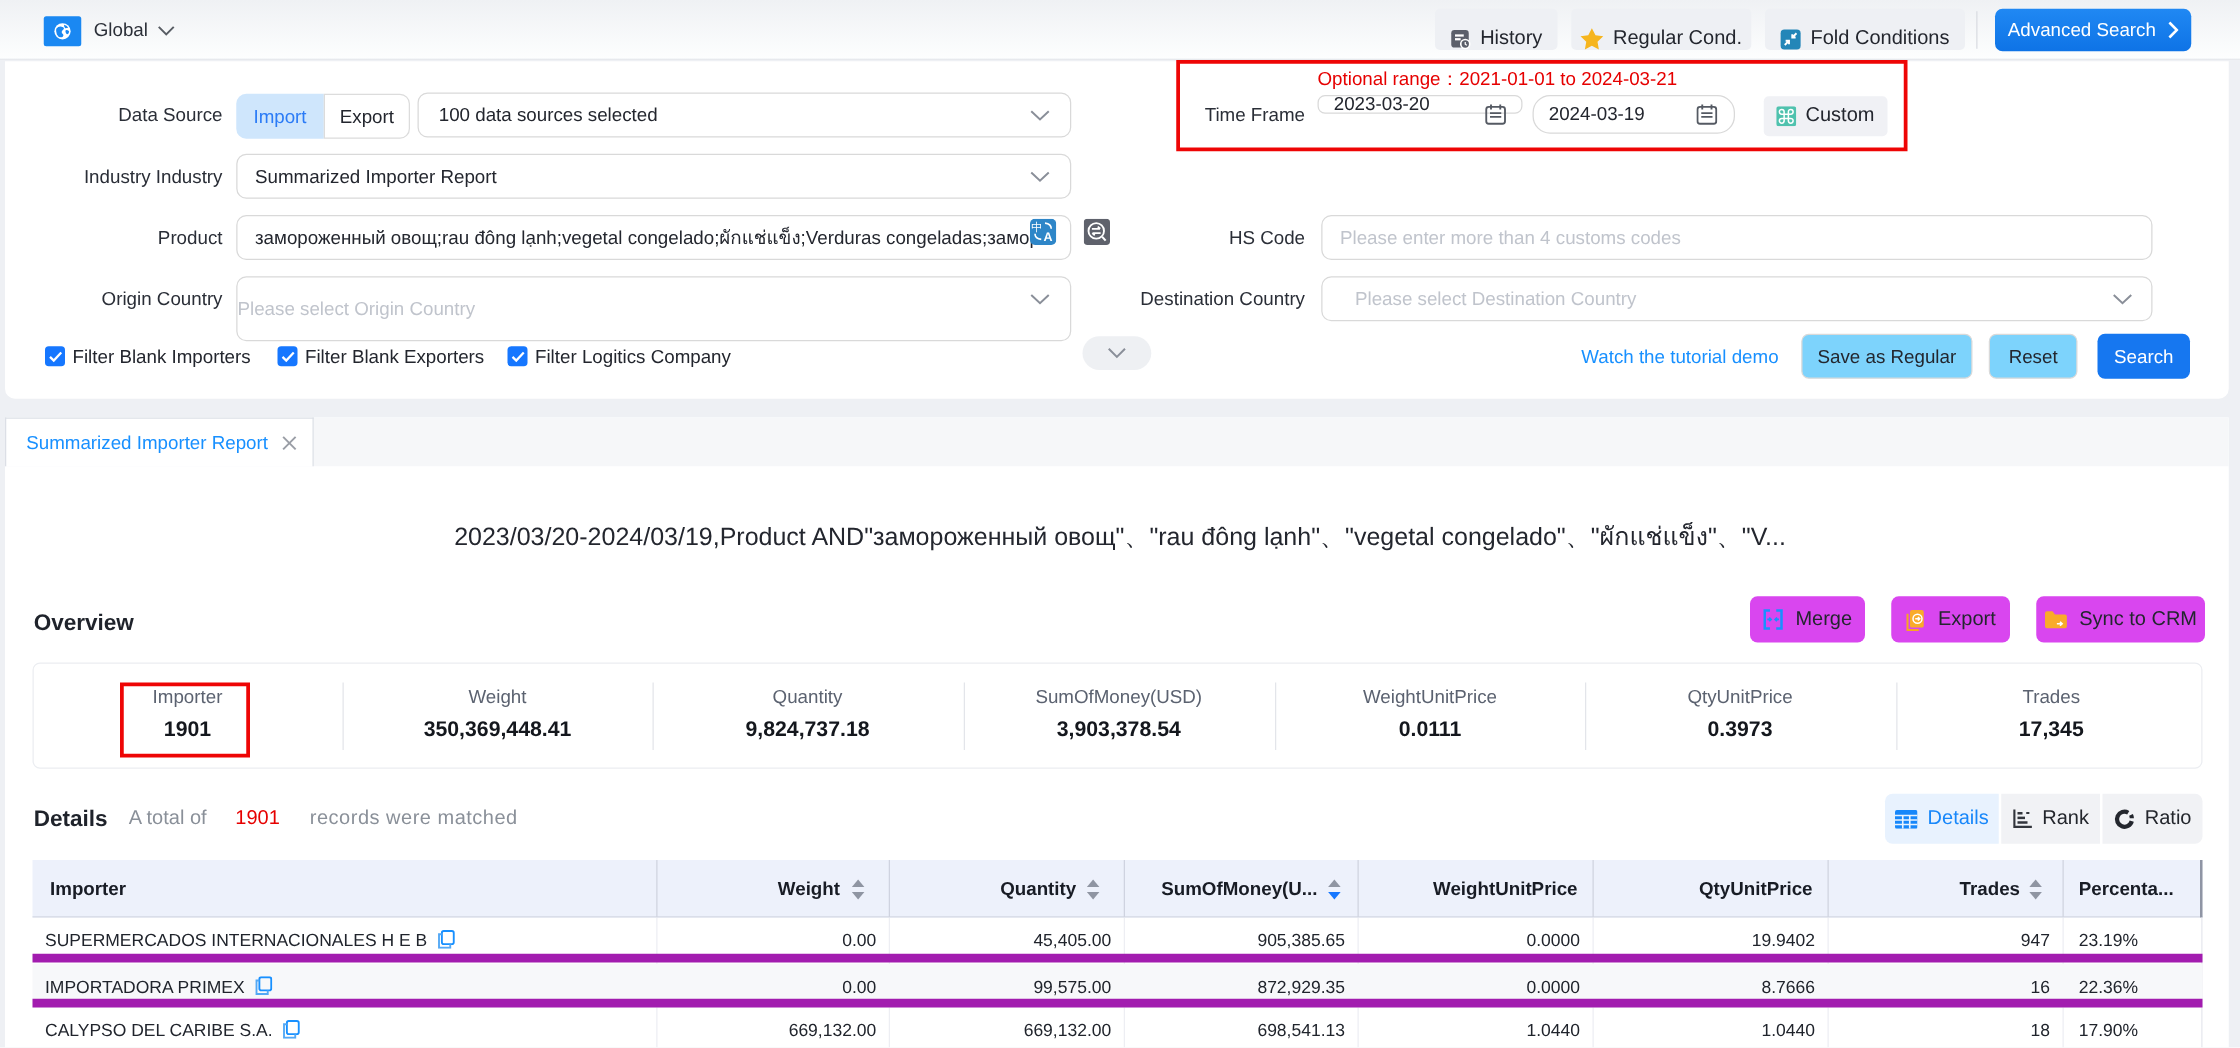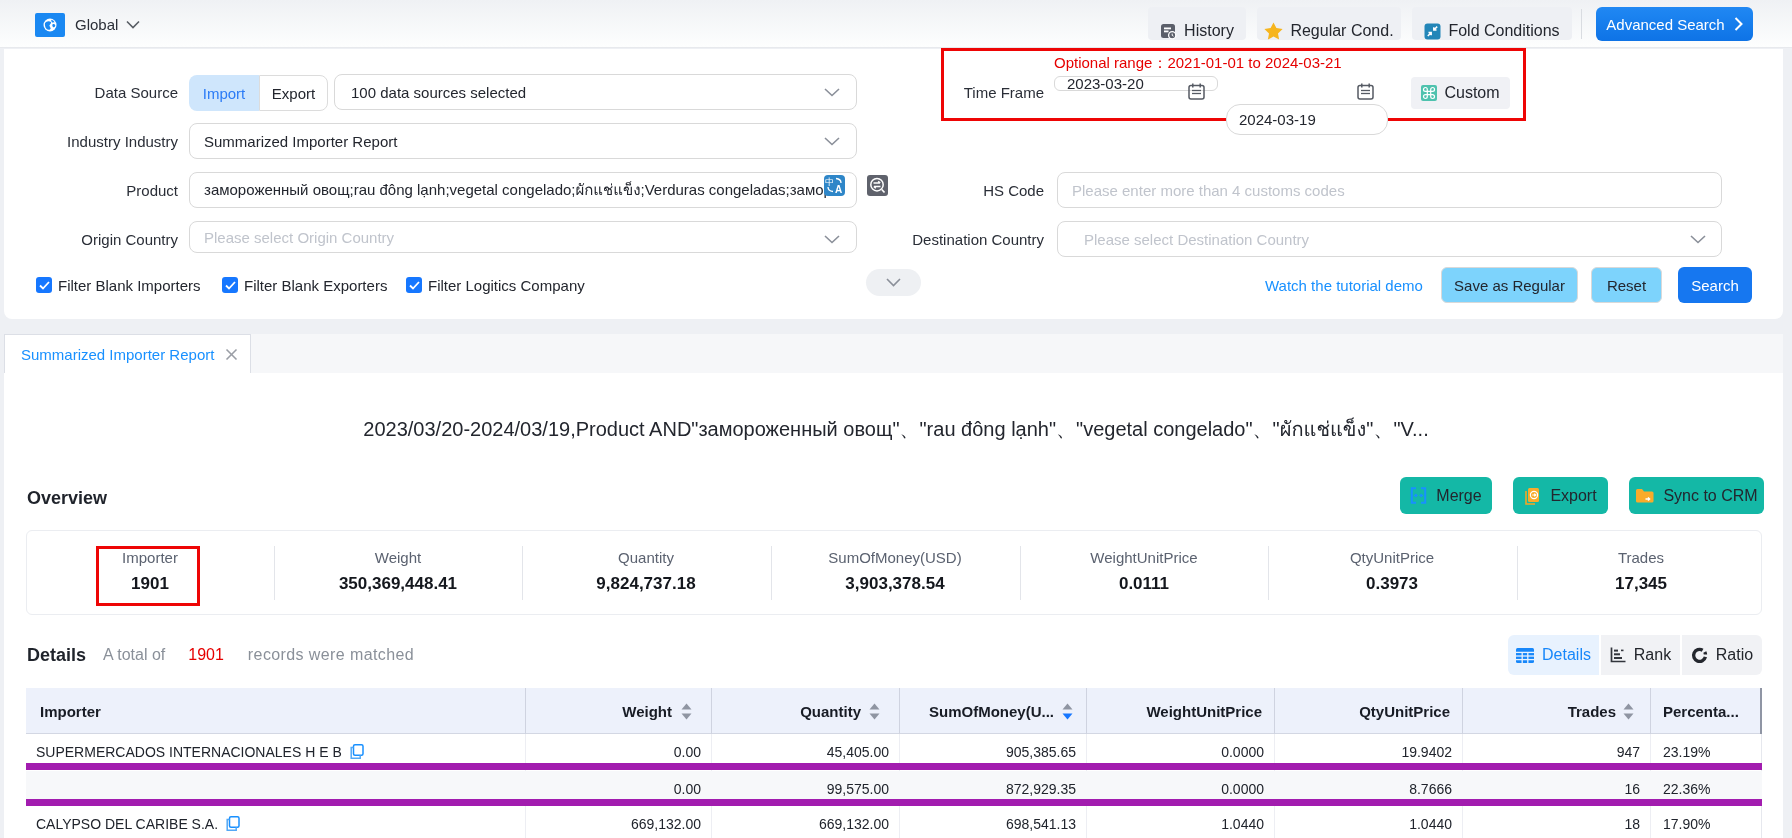--- a/index.html
+++ b/index.html
@@ -25,21 +25,21 @@
 .cb { position:absolute; width:16px; height:16px; background:#1677ff; border-radius:3px; display:flex; align-items:center; justify-content:center; }
 .cbl { position:absolute; font-size:15px; color:#23262e; top:277px; }
 .pill { left:866px; top:269px; width:55px; height:27px; background:#eef0f3; border-radius:14px; display:flex; align-items:center; justify-content:center; }
 .wbtn { position:absolute; top:267px; height:36px; background:#7dd3fc; border:1px solid #d9d9d9; border-radius:6px; display:flex; align-items:center; justify-content:center; font-size:15px; }
 .searchbtn { left:1678px; top:267px; width:74px; height:36px; background:#1677f0; border-radius:6px; color:#fff; display:flex; align-items:center; justify-content:center; font-size:15px; }
 .bpanel { left:4px; top:334px; width:1779px; height:504px; background:#fff; }
 .tabbar { left:4px; top:334px; width:1779px; height:39px; background:#f6f7f9; }
 .tab { left:4px; top:334px; width:247px; height:39px; background:#fff; border:1px solid #dcdfe6; border-bottom:none; display:flex; align-items:center; }
 .title { left:0; top:413px; width:1792px; text-align:center; font-size:20px; color:#23262e; }
 .h2 { font-weight:bold; font-size:18px; color:#1f232b; }
-.gbtn2 { position:absolute; top:477px; height:37px; background:#14b8a6; border-radius:6px; display:flex; align-items:center; justify-content:center; gap:9px; font-size:16px; color:#23262e; }
+.gbtn2 { position:absolute; top:477px; height:37px; background:#d946ef; border-radius:6px; display:flex; align-items:center; justify-content:center; gap:9px; font-size:16px; color:#23262e; }
 .ovcard { left:26px; top:530px; width:1736px; height:85px; border:1px solid #ebedf1; border-radius:6px; background:#fff; }
 .stat { position:absolute; top:530px; width:248px; text-align:center; }
 .stat .l { font-size:15px; color:#5b6270; margin-top:19px; }
 .stat .v { font-size:17px; font-weight:bold; color:#14171d; margin-top:8px; }
 .statdiv { position:absolute; top:546px; width:1px; height:54px; background:#e3e5ea; }
 .redbox2 { left:96px; top:546px; width:104px; height:60px; border:3px solid #ee0505; }
 .segbtn { position:absolute; top:635px; height:40px; display:flex; align-items:center; justify-content:center; gap:8px; font-size:16px; }
 .thead { left:26px; top:688px; width:1736px; height:46px; background:#edf1fb; border-bottom:1px solid #d3d7e3; }
 .th { position:absolute; top:688px; height:46px; font-weight:bold; font-size:15px; color:#181c25; display:flex; align-items:center; }
 .vline { position:absolute; top:688px; width:1px; height:46px; background:#cfd3e0; }
@@ -128,36 +128,36 @@
     <path d="M12 3.5 q5 0.5 5 4.5" stroke="#fff" stroke-width="1.3" fill="none"></path>
   </svg>
 <svg class="abs" style="left:867px;top:175px" width="21" height="21" viewBox="0 0 21 21">
     <rect x="0" y="0" width="21" height="21" rx="3" fill="#5f626c"></rect>
     <circle cx="10" cy="9.7" r="6.2" fill="none" stroke="#fff" stroke-width="1.5"></circle>
     <line x1="14.8" y1="14.5" x2="17.5" y2="17.5" stroke="#fff" stroke-width="1.7"></line>
     <path d="M6.5 8 L13 8 M11.2 6.3 L13.2 8" stroke="#fff" stroke-width="1.4" fill="none"></path>
     <path d="M13.5 11.5 L7 11.5 M8.8 13.2 L6.8 11.5" stroke="#fff" stroke-width="1.4" fill="none"></path>
   </svg>
 
-<div class="inp ph" style="left:189px;top:221px;width:668px;height:32px;padding-left:14px;">Please select Origin Country</div>
+<div class="inp ph" style="left:189px;top:221px;width:668px;height:52px;">Please select Origin Country</div>
 <svg class="chev" style="left:824px;top:235px" width="16" height="9" viewBox="0 0 16 9">
     <polyline points="1,1 8,7.5 15,1" fill="none" stroke="#8a8f99" stroke-width="1.6"></polyline>
   </svg>
 
 <div class="abs redbox"></div>
 <div class="abs redtxt">Optional range：2021-01-01 to 2024-03-21</div>
 <div class="inp" style="left:1054px;top:76px;width:164px;height:15px;padding-left:12px;border-radius:6px;">2023-03-20</div>
 <svg class="abs" style="left:1188px;top:83px" width="17" height="17" viewBox="0 0 17 17">
     <rect x="1" y="2.5" width="15" height="13.5" rx="2" fill="none" stroke="#555a63" stroke-width="1.5"></rect>
     <line x1="4.8" y1="0.5" x2="4.8" y2="4.5" stroke="#555a63" stroke-width="1.5"></line>
     <line x1="12.2" y1="0.5" x2="12.2" y2="4.5" stroke="#555a63" stroke-width="1.5"></line>
     <line x1="4" y1="7.5" x2="13" y2="7.5" stroke="#555a63" stroke-width="1.3"></line>
     <line x1="4" y1="10.5" x2="13" y2="10.5" stroke="#555a63" stroke-width="1.3"></line>
   </svg>
-<div class="inp" style="left:1226px;top:76px;width:162px;height:31px;padding-left:12px;border-radius:14px;margin-top:28px;">2024-03-19</div>
+<div class="inp" style="left:1226px;top:76px;width:162px;height:31px;padding-left:12px;border-radius:14px;">2024-03-19</div>
 <svg class="abs" style="left:1357px;top:83px" width="17" height="17" viewBox="0 0 17 17">
     <rect x="1" y="2.5" width="15" height="13.5" rx="2" fill="none" stroke="#555a63" stroke-width="1.5"></rect>
     <line x1="4.8" y1="0.5" x2="4.8" y2="4.5" stroke="#555a63" stroke-width="1.5"></line>
     <line x1="12.2" y1="0.5" x2="12.2" y2="4.5" stroke="#555a63" stroke-width="1.5"></line>
     <line x1="4" y1="7.5" x2="13" y2="7.5" stroke="#555a63" stroke-width="1.3"></line>
     <line x1="4" y1="10.5" x2="13" y2="10.5" stroke="#555a63" stroke-width="1.3"></line>
   </svg>
 <div class="abs" style="left:1411px;top:77px;width:99px;height:32px;background:#f0f1f5;border-radius:4px;display:flex;align-items:center;justify-content:center;gap:7px;font-size:16px;">
   <svg width="16" height="16" viewBox="0 0 16 16">
       <rect width="16" height="16" rx="2" fill="#4fc2ae"></rect>
@@ -354,20 +354,26 @@
   </div>
   <div class="cell num" style="left:530px;width:145px;">0.00</div>
   <div class="cell num" style="left:715px;width:148px;">45,405.00</div>
   <div class="cell num" style="left:900px;width:150px;">905,385.65</div>
   <div class="cell num" style="left:1090px;width:148px;">0.0000</div>
   <div class="cell num" style="left:1278px;width:148px;">19.9402</div>
   <div class="cell num" style="left:1466px;width:148px;">947</div>
   <div class="cell" style="left:1637px;">23.19%</div>
 </div>
 <div class="row" style="top:771px;height:35px;background:#f7f8fa;">
+  <div class="cell" style="left:10px;gap:8px;">IMPORTADORA PRIMEX
+    <svg width="14" height="15" viewBox="0 0 14 15">
+        <rect x="3.5" y="0.8" width="9.5" height="10.5" rx="1.5" fill="none" stroke="#1890ff" stroke-width="1.5"></rect>
+        <path d="M3.5 3.4 H1.2 V14.2 H10.2 V11.3" fill="none" stroke="#53a8f5" stroke-width="1.5"></path>
+      </svg>
+  </div>
   <div class="cell num" style="left:530px;width:145px;">0.00</div>
   <div class="cell num" style="left:715px;width:148px;">99,575.00</div>
   <div class="cell num" style="left:900px;width:150px;">872,929.35</div>
   <div class="cell num" style="left:1090px;width:148px;">0.0000</div>
   <div class="cell num" style="left:1278px;width:148px;">8.7666</div>
   <div class="cell num" style="left:1466px;width:148px;">16</div>
   <div class="cell" style="left:1637px;">22.36%</div>
 </div>
 <div class="row" style="top:806px;height:32px;border-bottom:none;">
   <div class="cell" style="left:10px;gap:8px;">CALYPSO DEL CARIBE S.A.

